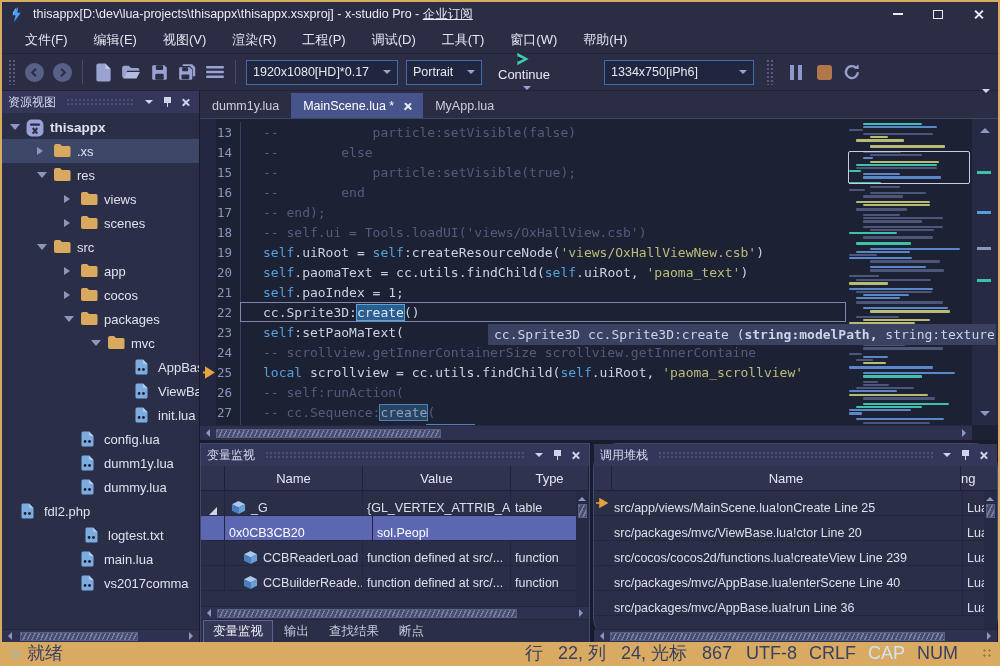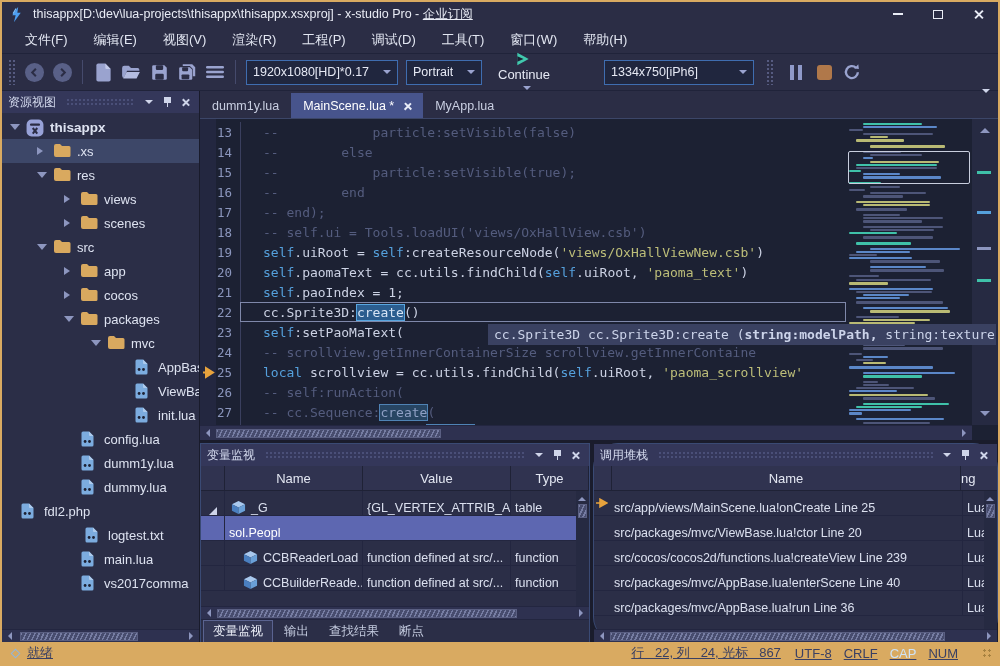--- a/index.html
+++ b/index.html
@@ -120,21 +120,21 @@
   .cube{width:15px;height:15px;margin:0 5px 0 2px;flex:none;}
   .tbl-vscroll{position:absolute;right:0;top:0;bottom:0;width:13px;background:#262a42;}
   .tbl-vscroll .vs-up{left:2px;top:2px;border-width:4px;}
   .tbl-vscroll .thumb{position:absolute;left:2px;top:13px;width:9px;height:14px;border:1px solid #5a5f82;background:repeating-linear-gradient(115deg,#767da3 0 1.5px,#474c6e 1.5px 4px);}
   .btabs{height:23px;flex:none;display:flex;align-items:center;background:#2b2e47;font-size:12.5px;color:#c3cade;padding-left:2px;border-top:1px solid #232640;}
   .btab{padding:2px 9px;margin-right:2px;}
   .btab.active{border:1px solid #5a6390;background:#343856;color:#eef1fa;}
   .stack-arrow{width:16px;flex:none;display:flex;justify-content:center;}
 
   
-  .statusbar{height:22px;flex:none;background:#d9aa61;display:flex;align-items:center;color:#3a4063;font-size:13px;padding:0 6px;text-decoration:underline;}
+  .statusbar{height:22px;flex:none;background:#d9aa61;display:flex;align-items:center;color:#3a4063;font-size:18px;padding:0 6px;}
   .diamond{width:7px;height:7px;border:1.5px solid #8fb6de;transform:rotate(45deg);margin:0 8px 0 4px;}
   .sb-right{margin-left:auto;display:flex;align-items:center;gap:14px;}
   .sb-flags{display:flex;gap:12px;margin-right:6px;}
   .sb-flags .lit{color:#cfe3f5;}
   .sizegrip{width:10px;height:10px;background-image:radial-gradient(#a5803f 1.2px, transparent 1.4px);background-size:5px 5px;background-position:bottom right;margin-left:4px;}
 </style>
 </head>
 <body>
 
 <div class="window">
@@ -652,20 +652,21 @@
                       <path d="M1 4.5 L8 8 v7 L1 11.5z" fill="#4a7fc0"></path>
                       <path d="M15 4.5 L8 8 v7 l7-3.5z" fill="#6aa0d8"></path>
                     </svg></span>
                   <span>_G</span>
                 </span>
                 <span class="gcell" style="width: 148px;">{GL_VERTEX_ATTRIB_AR...</span>
                 <span class="gcell" style="flex: 1 1 0%; border-right: none;">table</span>
               </div>
               <div class="grow selected">
                 <span class="gcell" style="width: 24px; justify-content: center;"></span>
+                <span class="gcell" style="width: 148px;">0x0CB3CB20</span>
                 <span class="gcell" style="flex: 1 1 0%; border-right: none;">sol.Peopl</span>
               </div>
               <div class="grow">
                 <span class="gcell" style="width: 24px; justify-content: center;"></span>
                 <span class="gcell" style="width: 138px; padding-left: 16px;">
                   <span class="cube"><svg width="15" height="15" viewBox="0 0 16 16">
                       <path d="M8 1 L15 4.5 8 8 1 4.5z" fill="#a9c9ee"></path>
                       <path d="M1 4.5 L8 8 v7 L1 11.5z" fill="#4a7fc0"></path>
                       <path d="M15 4.5 L8 8 v7 l7-3.5z" fill="#6aa0d8"></path>
                     </svg></span>

